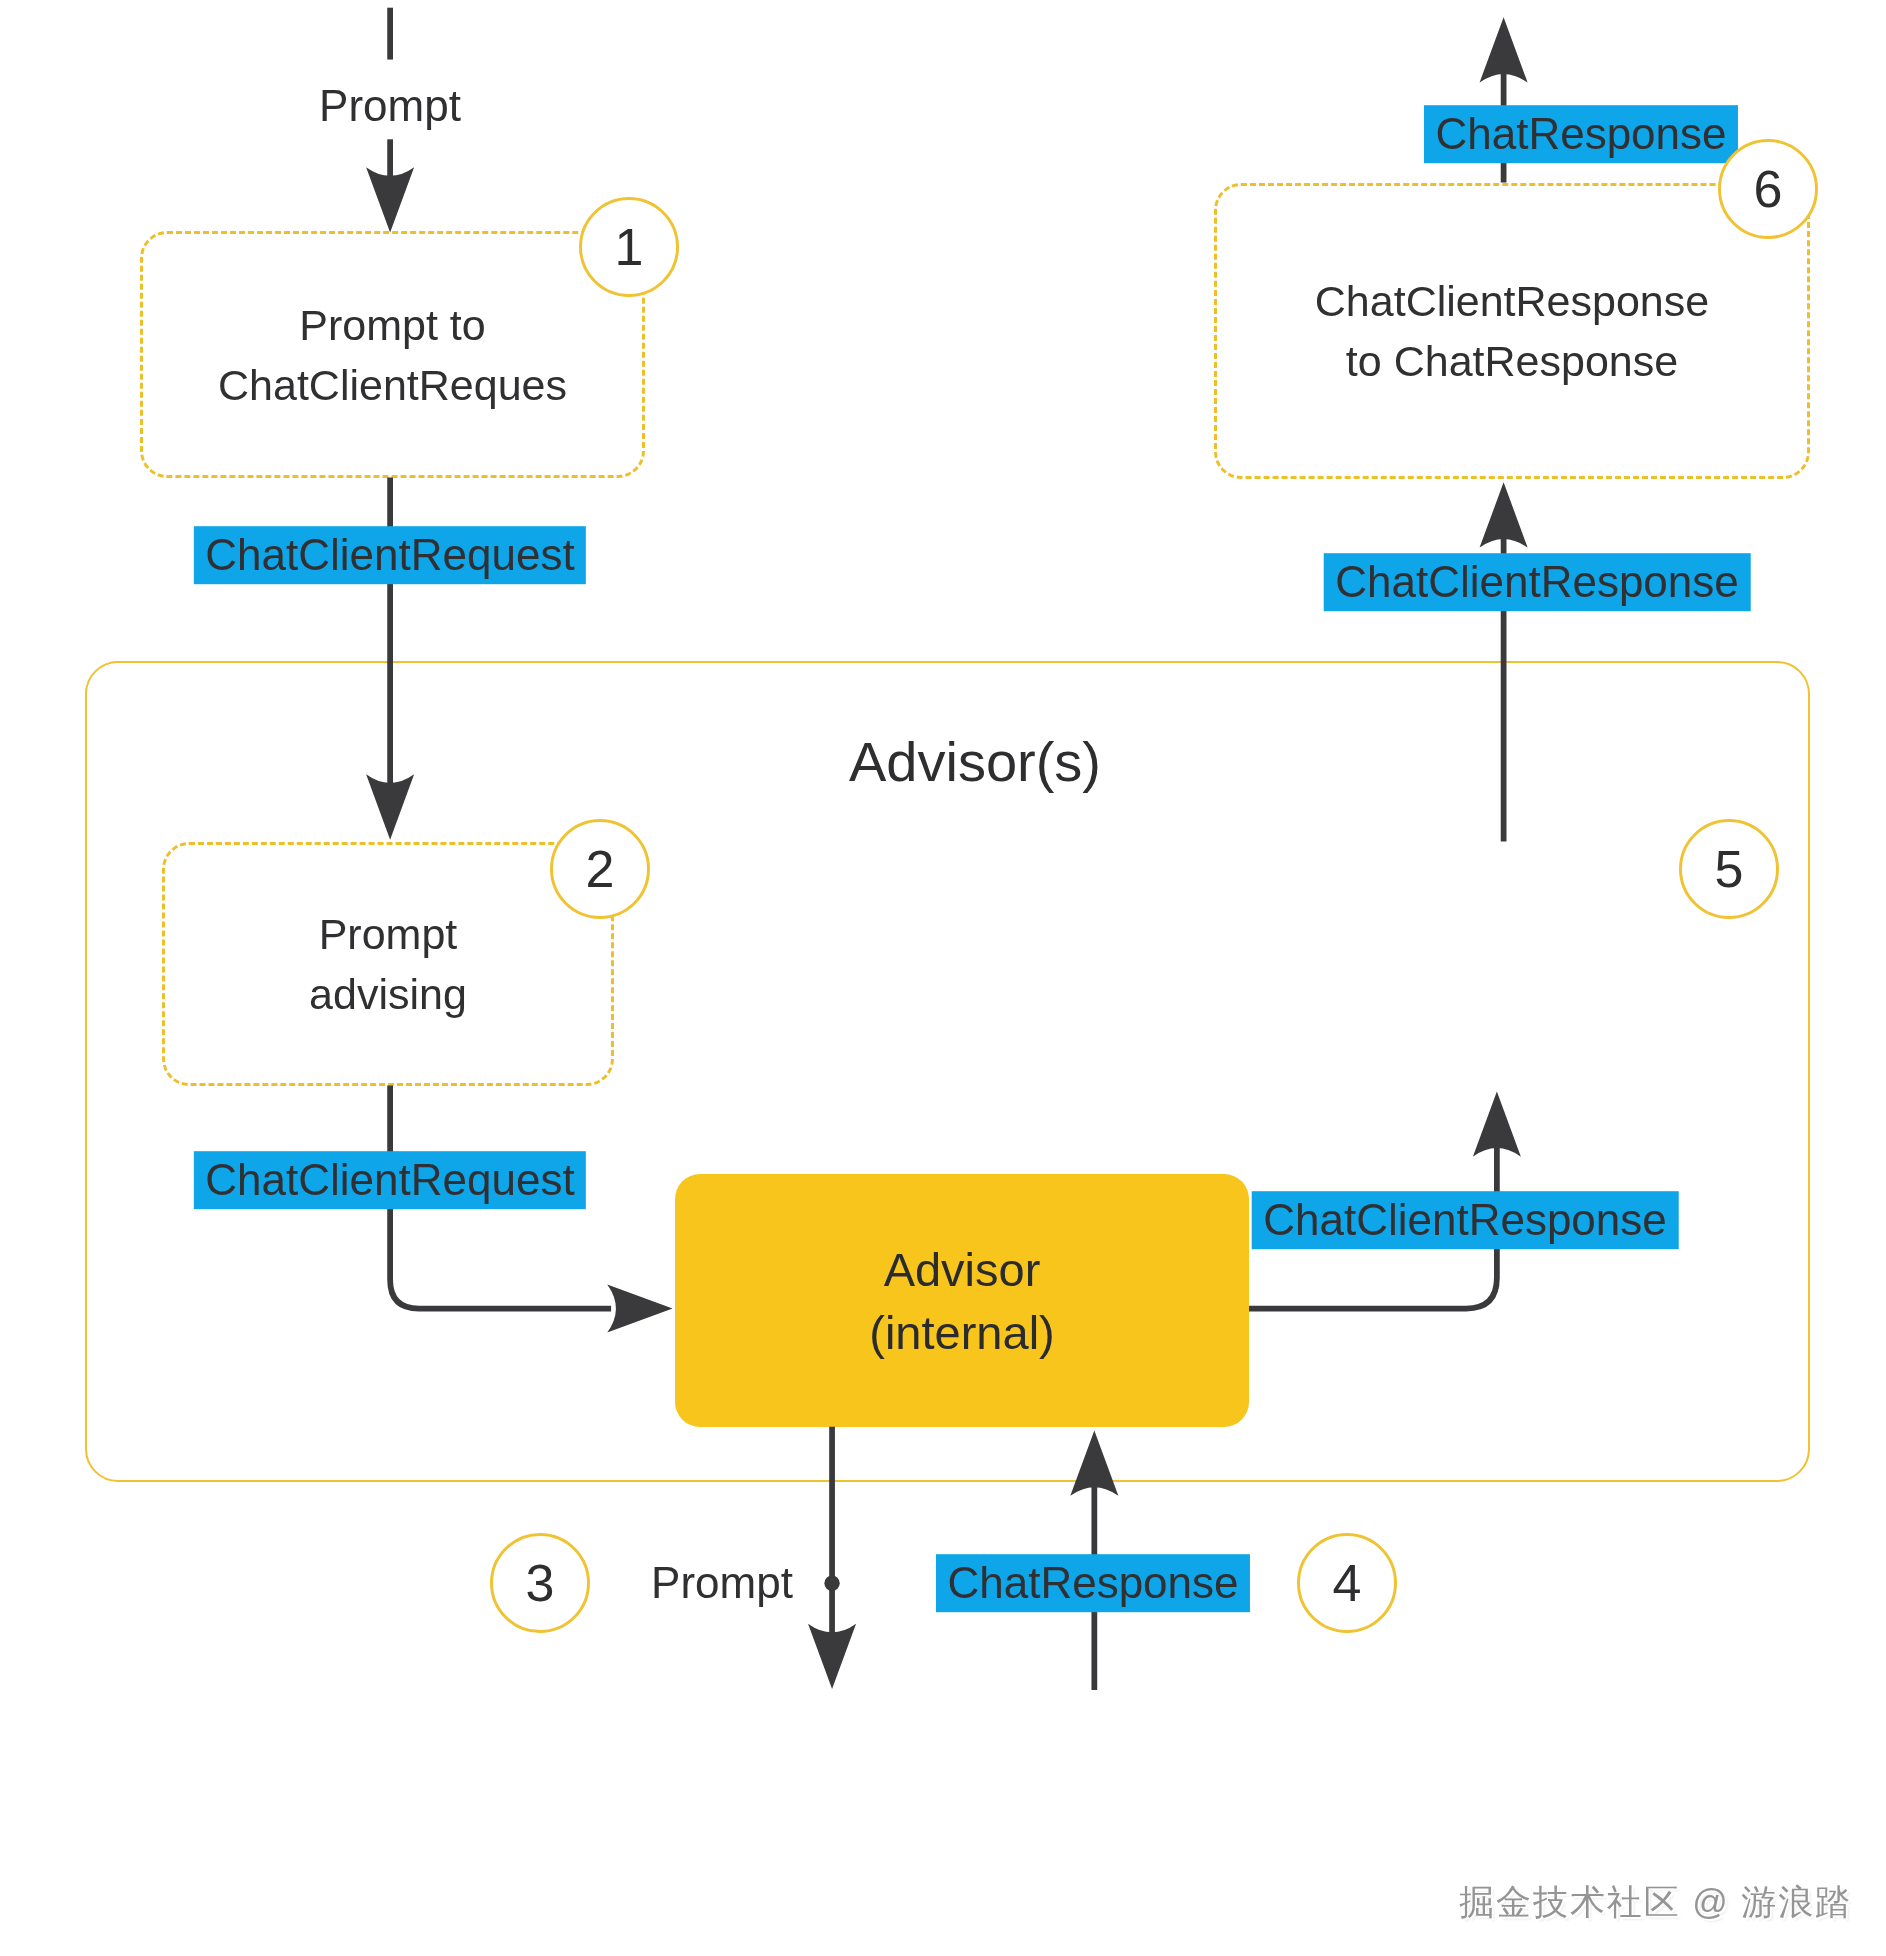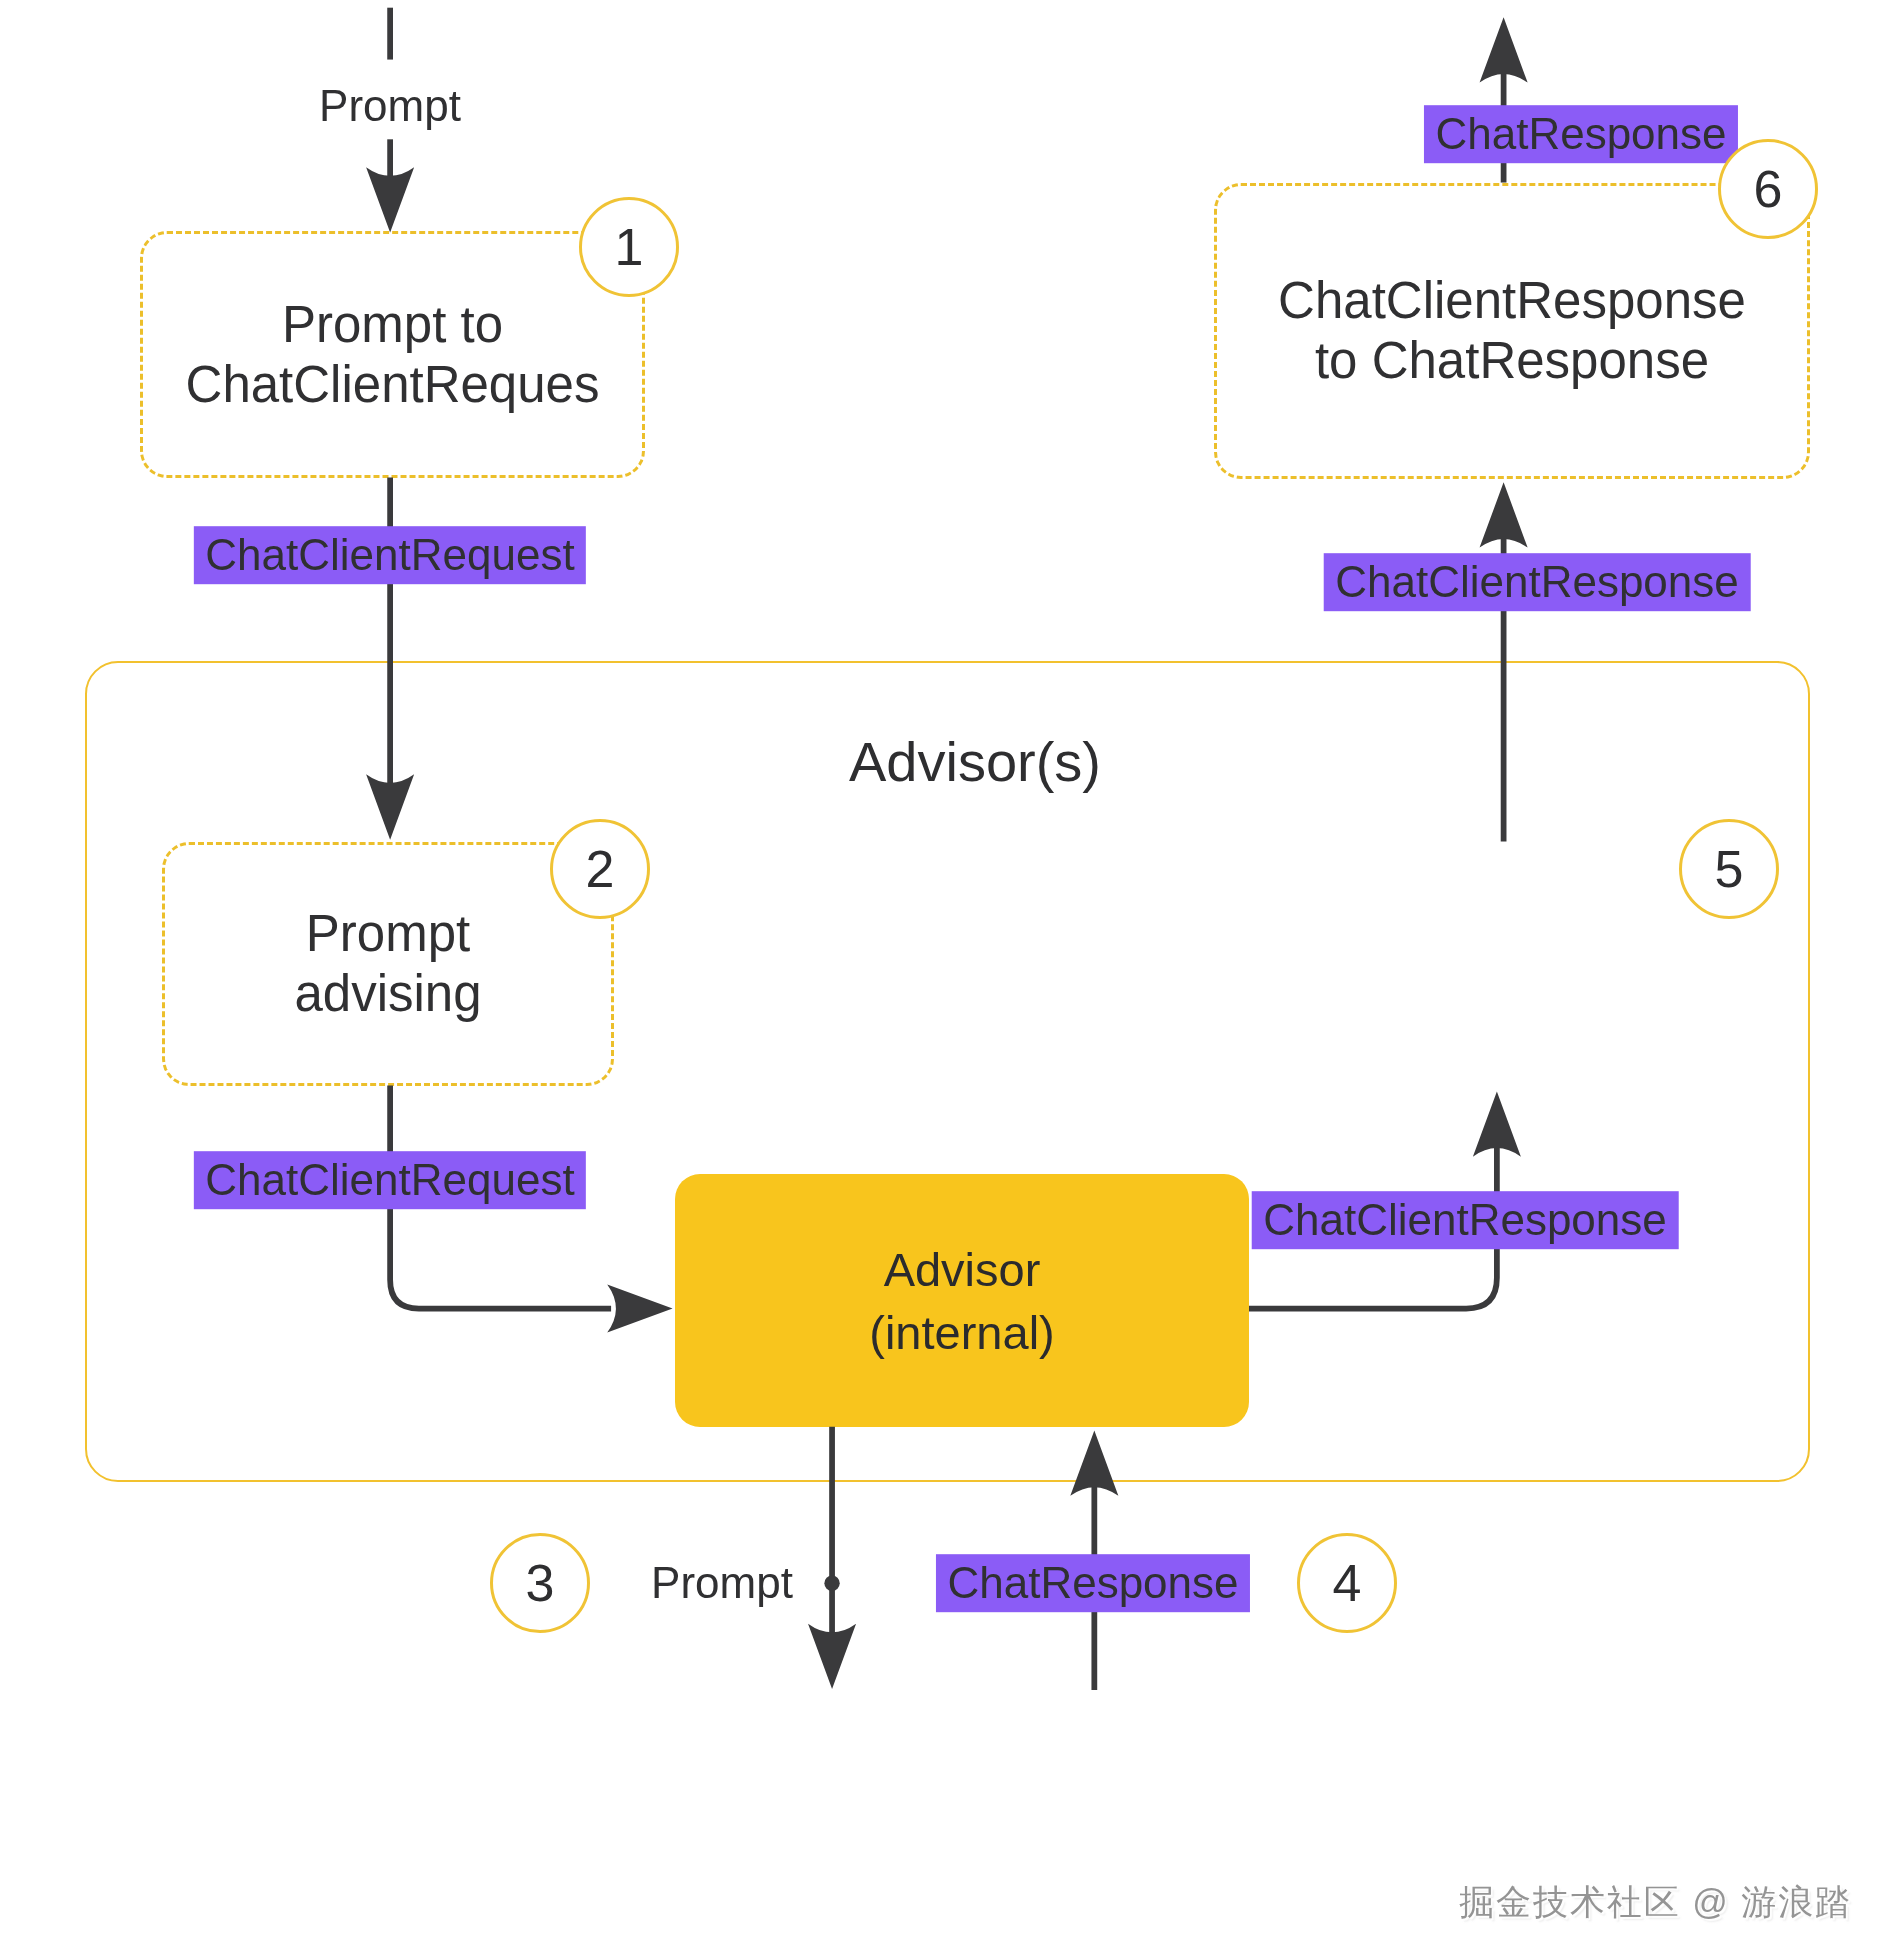--- a/index.html
+++ b/index.html
@@ -13,21 +13,21 @@
   }
   .container-title{
     position:absolute;left:975px;top:761px;transform:translate(-50%,-50%);
     font-size:56px;color:#2e2e30;white-space:nowrap;
   }
 
   
   .dashed-box{
     position:absolute;border:3.8px dashed #ecbf2b;border-radius:27px;background:transparent;
     box-sizing:border-box;display:flex;flex-direction:column;align-items:center;justify-content:center;
-    font-size:51px;line-height:60px;color:#303032;text-align:center;
+    font-size:43px;line-height:60px;color:#303032;text-align:center;
   }
   #box1{left:140px;top:231px;width:505px;height:247px;}
   #box2{left:162px;top:842px;width:452px;height:244px;}
   #box5{left:1281px;top:842px;width:444px;height:244px;}
   #box6{left:1214px;top:183px;width:596px;height:296px;}
 
   
   .solid-box{
     position:absolute;background:#f8c51d;border-radius:25px;
     display:flex;flex-direction:column;align-items:center;justify-content:center;
@@ -51,21 +51,21 @@
   #circle6{left:1718px;top:139px;}
 
   
   .wires{position:absolute;left:0;top:0;width:1887px;height:1957px;}
 
   
   .flow-label{
     position:absolute;transform:translate(-50%,-50%);
     font-size:44px;color:#303032;white-space:nowrap;
   }
-  .label-bg{background:#8b5cf6;padding:3.8px 11.5px;}
+  .label-bg{background:#0ea5e9;padding:3.8px 11.5px;}
   #lbl-prompt-in{left:390px;top:106px;}
   #lbl-ccr-outer{left:390px;top:555px;}
   #lbl-ccr-inner{left:390px;top:1180px;}
   #lbl-ccresp-outer{left:1537px;top:582px;}
   #lbl-ccresp-inner{left:1465px;top:1220px;}
   #lbl-cresp-out{left:1581px;top:134px;}
   #lbl-prompt-model{left:722px;top:1583px;}
   #lbl-cresp-model{left:1093px;top:1583px;}
 
   .watermark{

